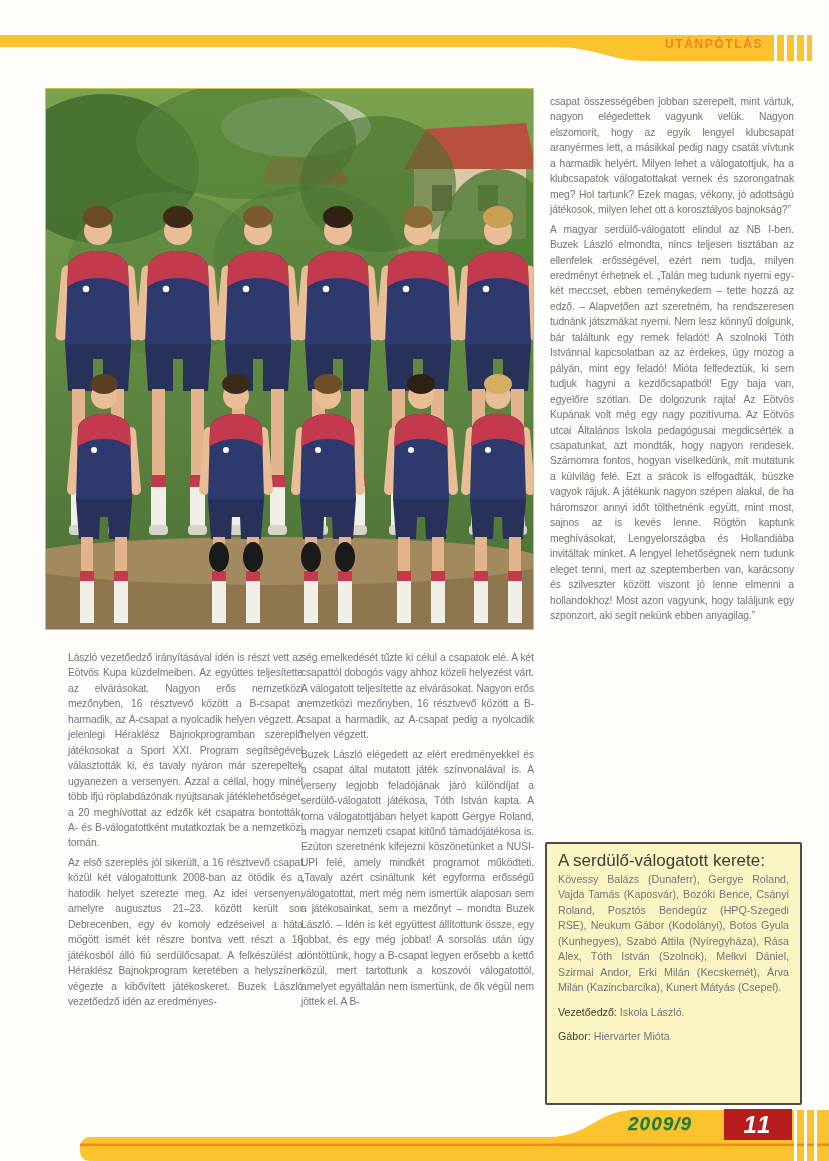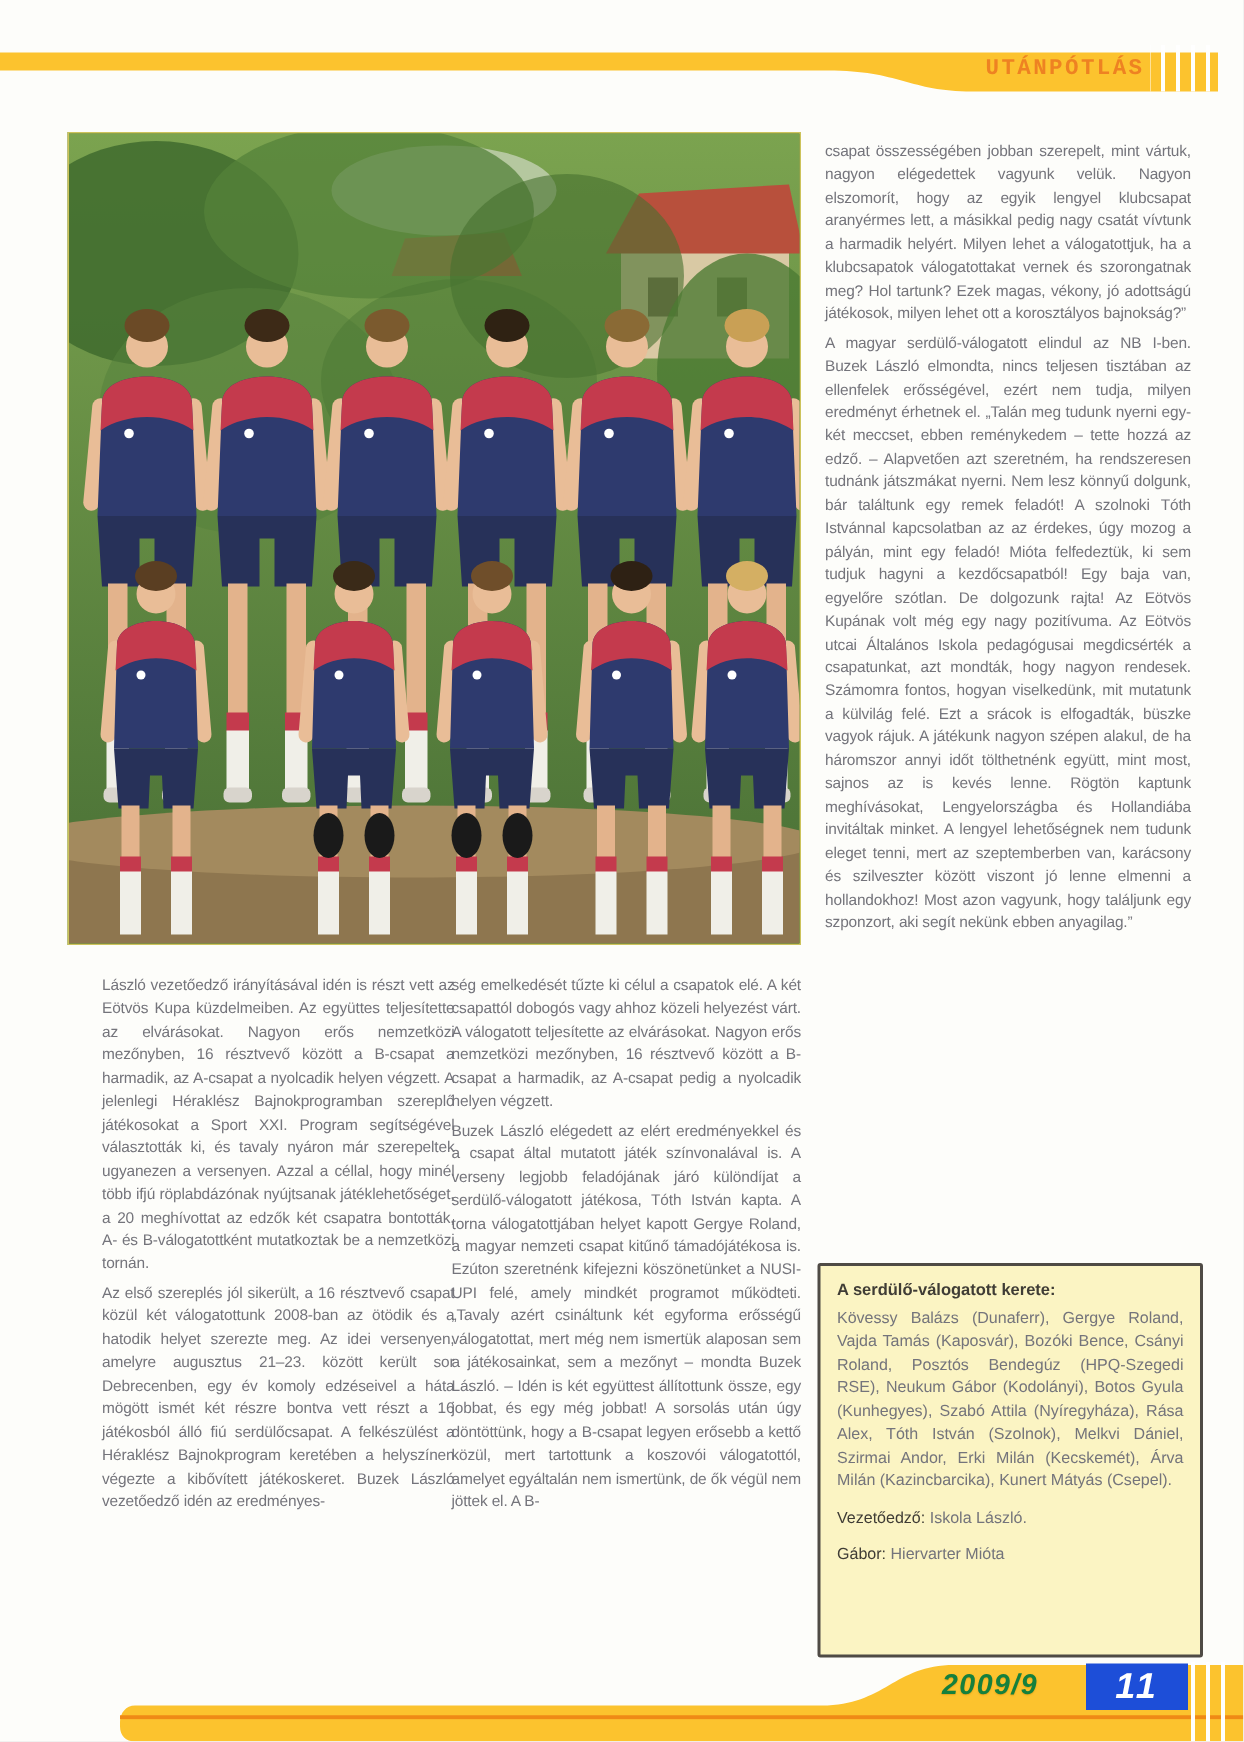--- a/index.html
+++ b/index.html
@@ -5,21 +5,21 @@
   html,body{margin:0;padding:0;background:#e8e8e8;}
   .page{
     position:relative;width:829px;height:1161px;margin:0 auto;
     background:#fdfdfa;overflow:hidden;
     font-family:"Liberation Sans", sans-serif;
   }
   
   .header-band{position:absolute;left:0;top:24px;width:829px;height:40px;}
   .section-label{
     position:absolute;top:37px;right:66px;
-    color:#ee8222;font-weight:bold;font-size:15px;letter-spacing:1.6px;font-family:Liberation Mono, monospace;
+    color:#ee8222;font-weight:bold;font-size:12px;letter-spacing:1.6px;
   }
   .stripes{position:absolute;background:repeating-linear-gradient(90deg,transparent 0 7px,#ffffff 7px 10px);}
   .stripes.top{top:30px;right:20px;width:42px;height:31px;}
   .stripes.bottom{top:1108px;right:6px;width:36px;height:53px;}
   
   .photo{
     position:absolute;left:45px;top:88px;width:487px;height:540px;
     border:1px solid #cdc35b;box-sizing:content-box;background:#55813c;
   }
   .photo svg{display:block;width:100%;height:100%;}
@@ -32,34 +32,34 @@
   .col-left{left:64px;top:646px;width:243px;height:462px;}
   .col-mid{left:297px;top:646px;width:241px;height:462px;}
   .col-right{left:546px;top:90px;width:252px;height:746px;}
   
   .roster{
     position:absolute;left:545px;top:842px;width:257px;height:263px;
     background:#fbf4c3;border:2px solid #4f4b45;border-radius:2px;
     padding:9px 11px;box-sizing:border-box;
     color:#74747b;font-size:10.7px;line-height:15.5px;overflow:hidden;
   }
-  .roster-title{font-weight:bold;color:#3f3c35;font-size:11px;margin:0 0 3px;}
+  .roster-title{font-weight:normal;color:#3f3c35;font-size:17px;margin:0 0 3px;}
   .roster-body{text-align:justify;}
   .roster-line{margin-top:9px;}
   .roster-label{font-weight:normal;color:#3f3c35;}
   
   .footer-band{position:absolute;left:80px;top:1106px;width:749px;height:55px;}
   .issue{
     position:absolute;left:628px;top:1113px;
     color:#15803d;font-weight:bold;font-style:italic;font-size:19px;letter-spacing:1px;
     text-shadow:0 1px 1px rgba(200,130,0,.5);
   }
   .page-badge{
     position:absolute;left:724px;top:1109px;width:68px;height:31px;
-    background:#1d4ed8;display:flex;align-items:center;justify-content:center;
+    background:#b91c1c;display:flex;align-items:center;justify-content:center;
   }
   .page-number{color:#ffffff;font-weight:bold;font-style:italic;font-size:24px;letter-spacing:2px;}
 </style>
 </head>
 <body>
 
 <div class="page">
 
   <svg class="header-band" viewBox="0 0 829 40" preserveAspectRatio="none" aria-hidden="true">
     <path d="M0,11 H812 V37 H648 C606,37 600,23 552,23 H0 Z" fill="#fcc32e"></path>

